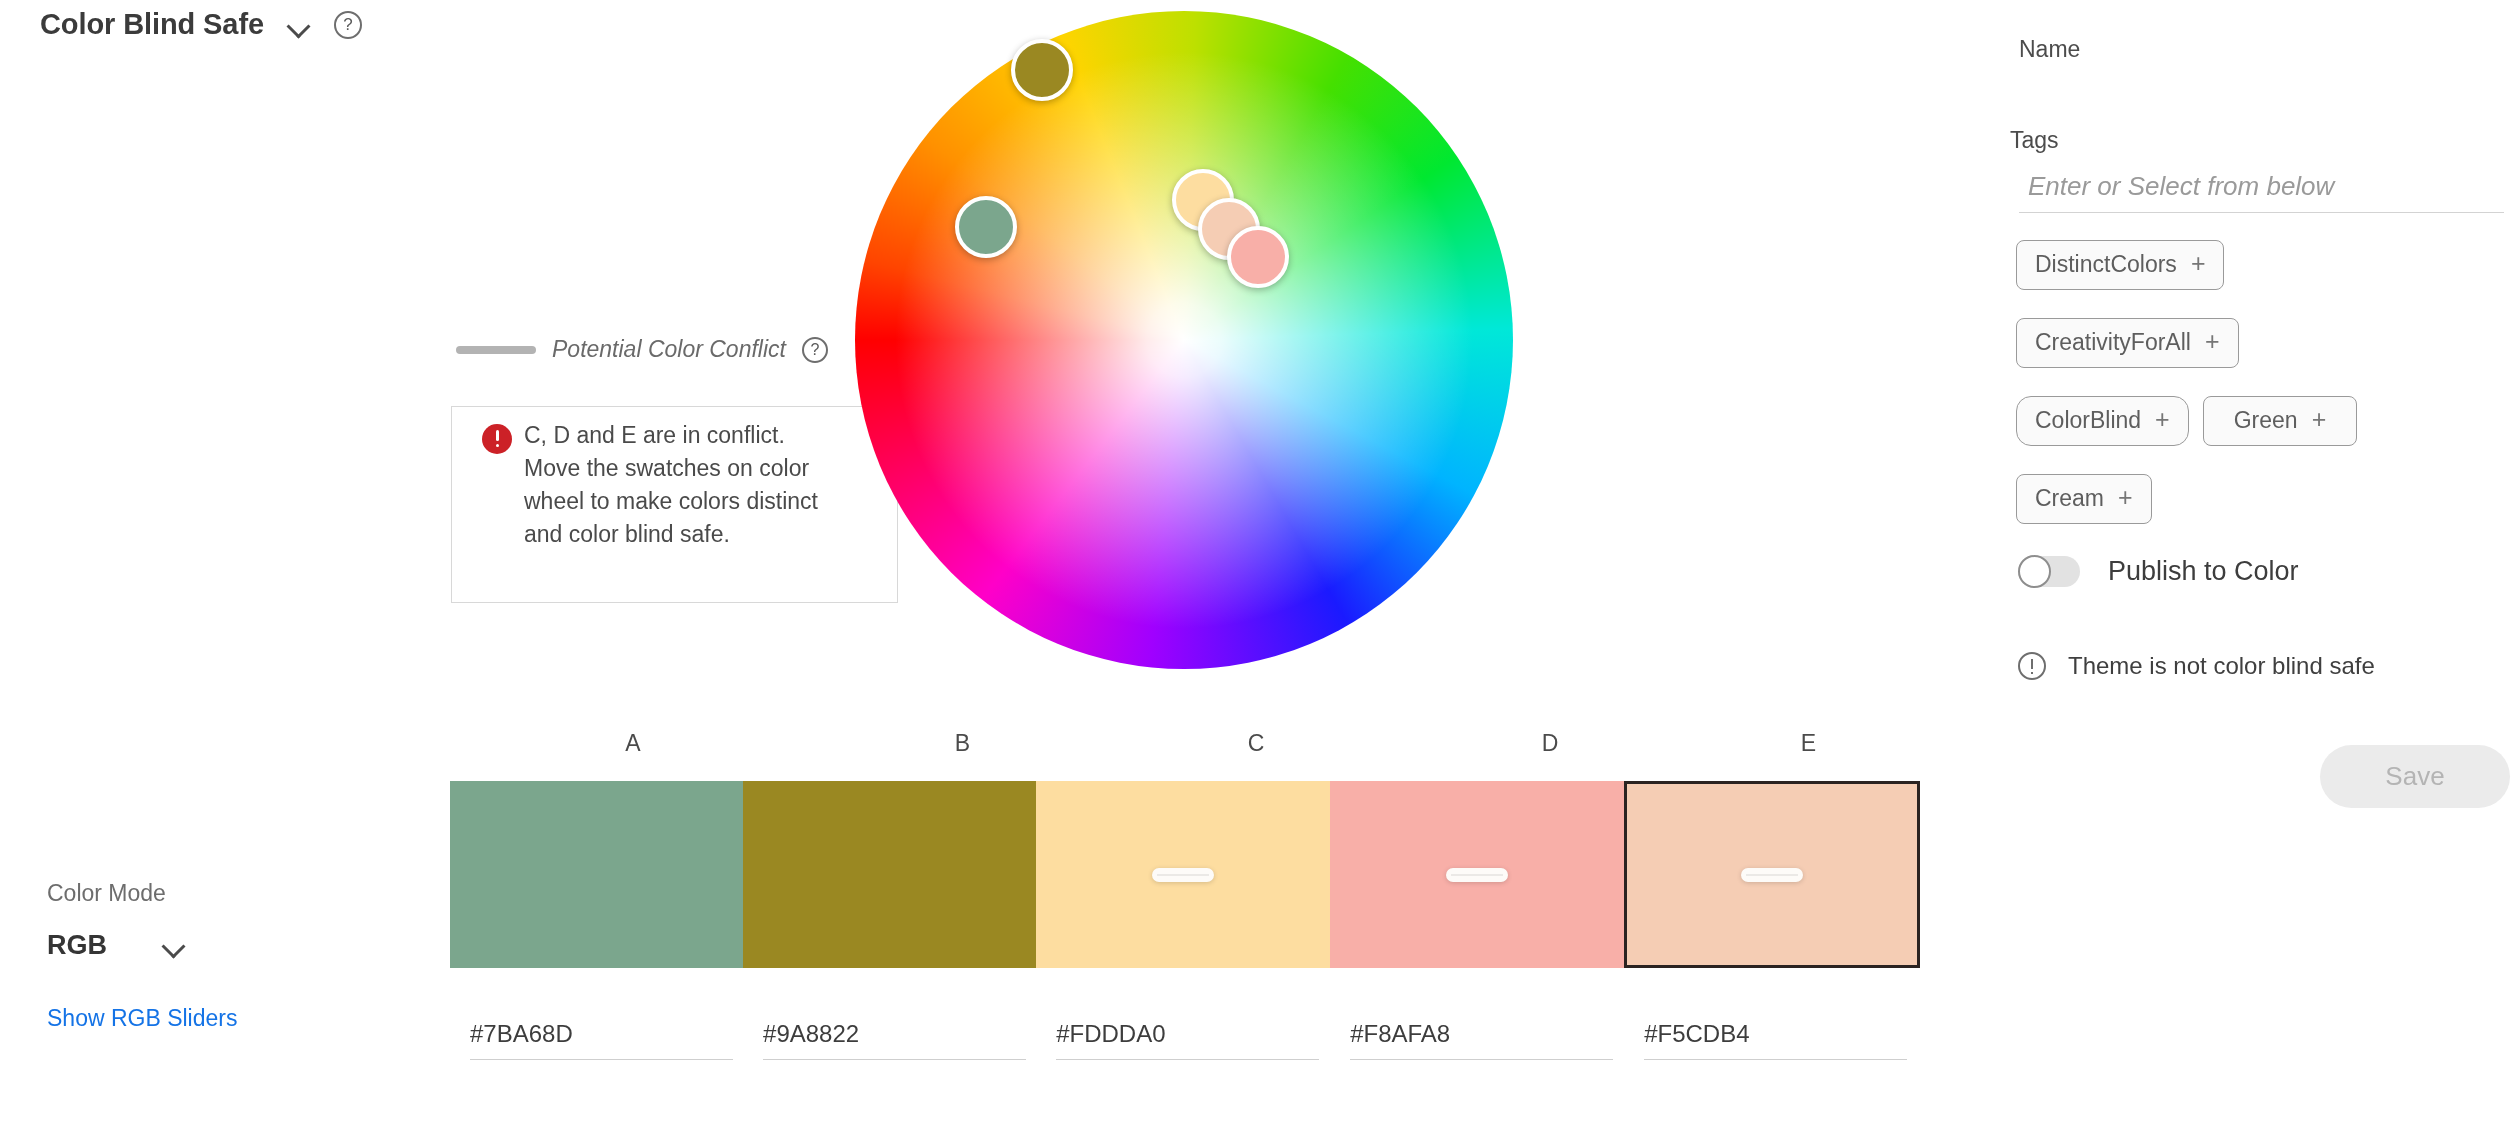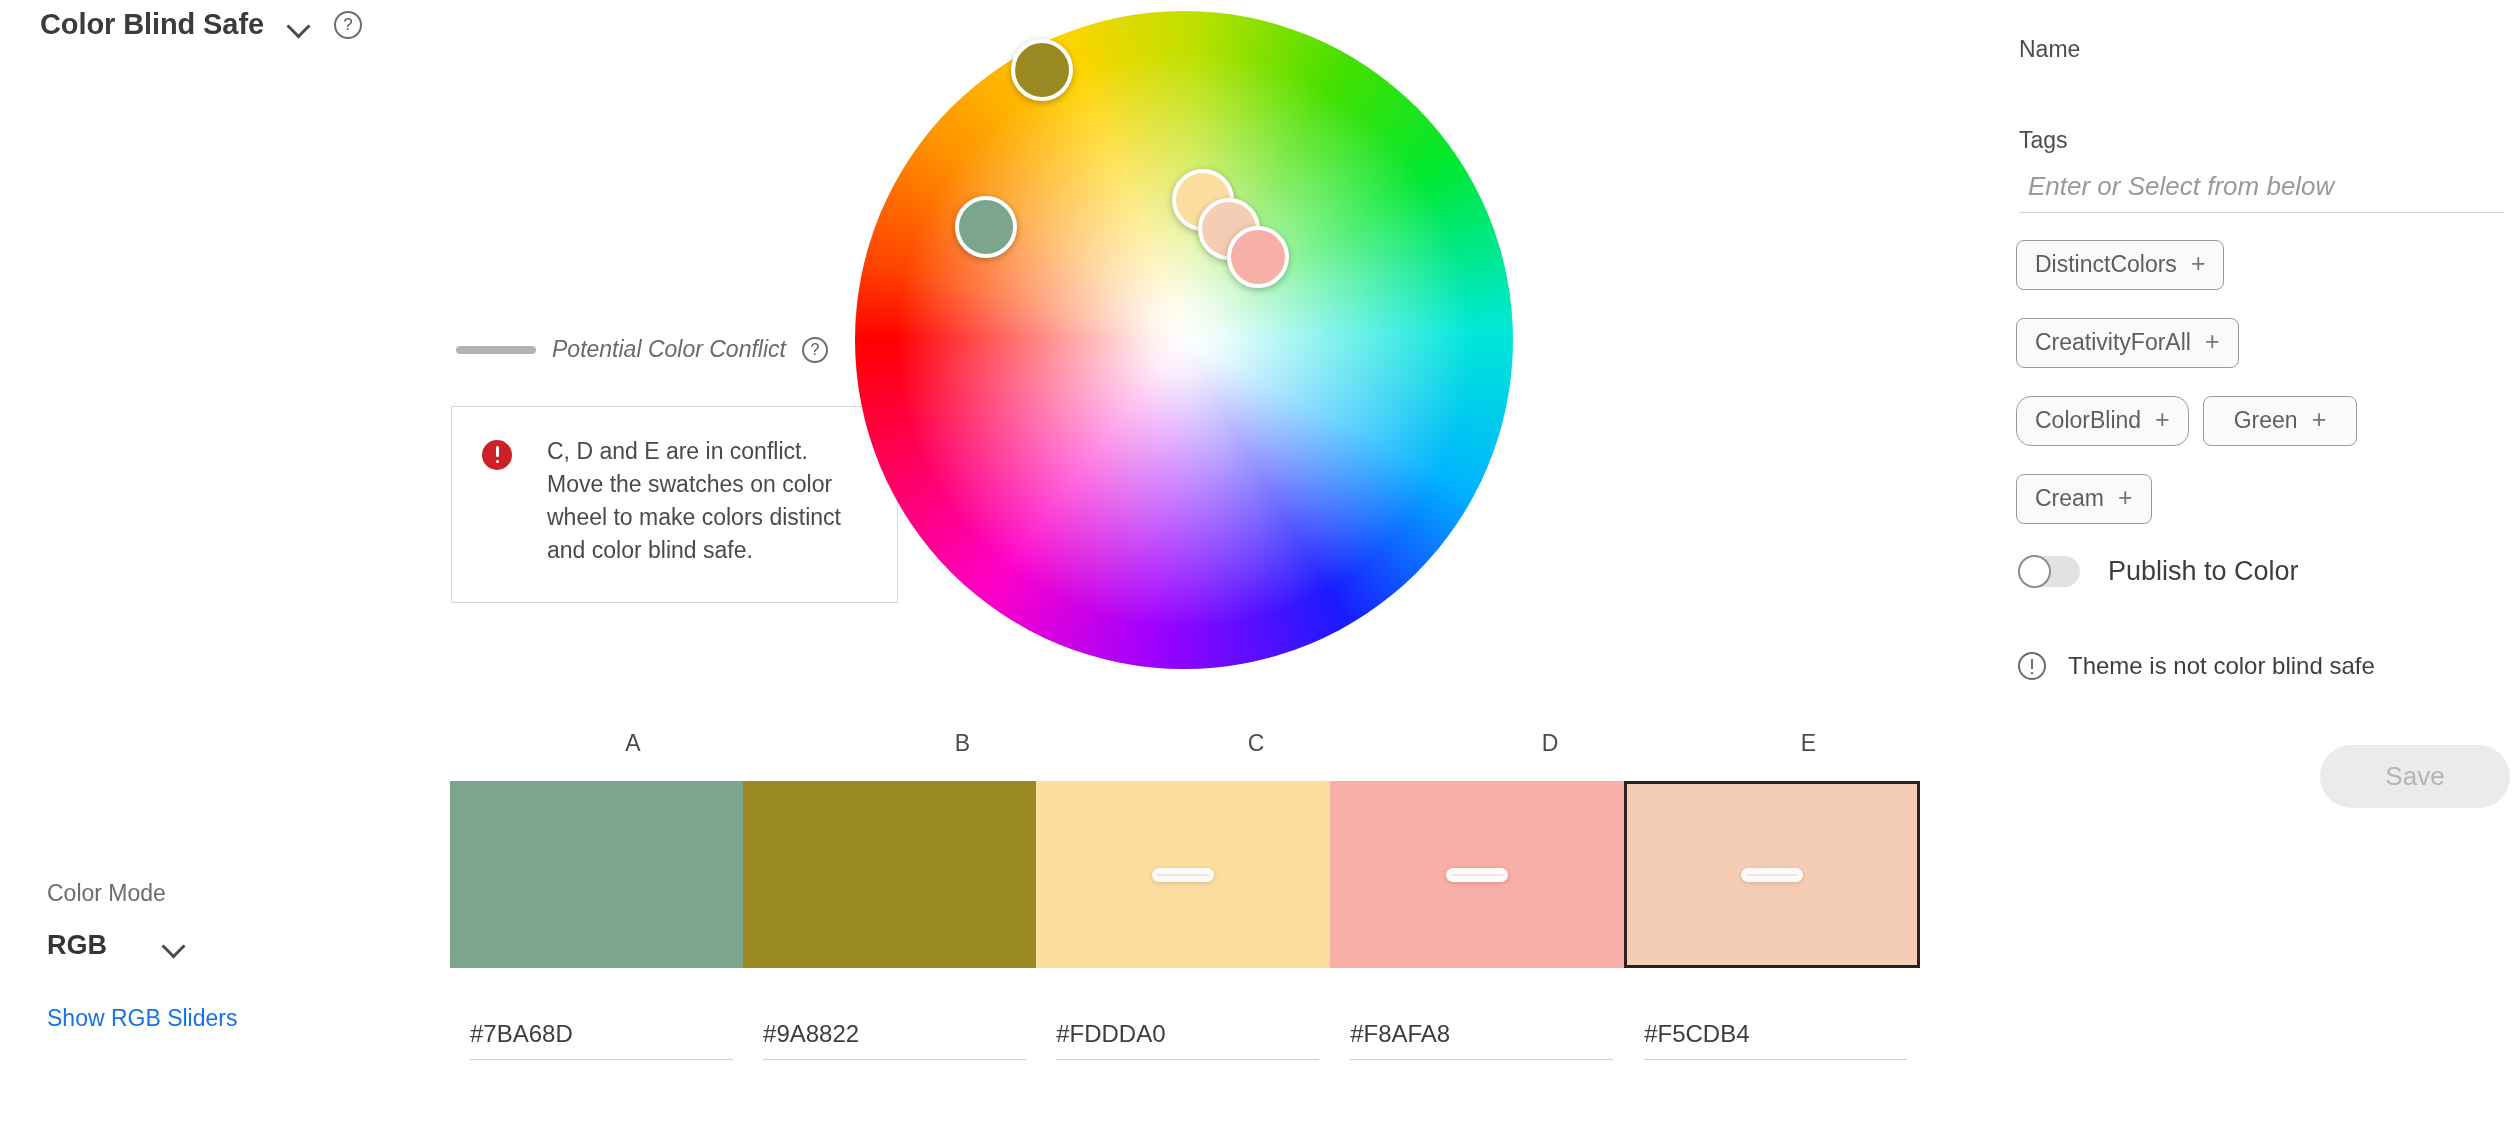--- a/index.html
+++ b/index.html
@@ -52,21 +52,21 @@
   .help-circ.sm {
     width: 26px; height: 26px; border-width: 2px; font-size: 16px;
   }
 
   
   .conflict-box {
     position: absolute; left: 451px; top: 406px;
     width: 447px; height: 197px;
     border: 1px solid #d8d8d8; background: #fff;
     display: flex; align-items: flex-start;
-    padding: 28px 26px 0 30px; gap: 35px;
+    padding: 12px 26px 0 30px; gap: 12px;
   }
   .alert-icon {
     flex: 0 0 auto; width: 30px; height: 30px; border-radius: 50%;
     background: #cc2127; position: relative; margin-top: 5px;
   }
   .alert-icon::before {
     content: ""; position: absolute; left: 13.5px; top: 6px;
     width: 3px; height: 11px; background: #fff; border-radius: 1.5px;
   }
   .alert-icon::after {
@@ -190,21 +190,21 @@
   }
   .name-caret {
     position: absolute; left: 0px; top: 5px;
     width: 2px; height: 32px; background: #2c2c2c;
   }
   .name-underline {
     height: 4px; background: #1473e6; width: 340px; margin-top: 2px;
   }
 
   .tags-label {
-    position: absolute; left: 9px; top: 127px;
+    position: absolute; left: 0; top: 127px;
     font-size: 23px; color: #4c4c4c;
   }
   .tags-field { position: absolute; left: 9px; top: 168px; width: 485px; }
   .tags-input {
     font-size: 26px; font-style: italic; color: #9a9a9a;
     padding-left: 9px; height: 38px; line-height: 36px;
   }
   .tags-underline { height: 1px; background: #d3d3d3; width: 485px; margin-top: 6px; }
 
   .chips {

